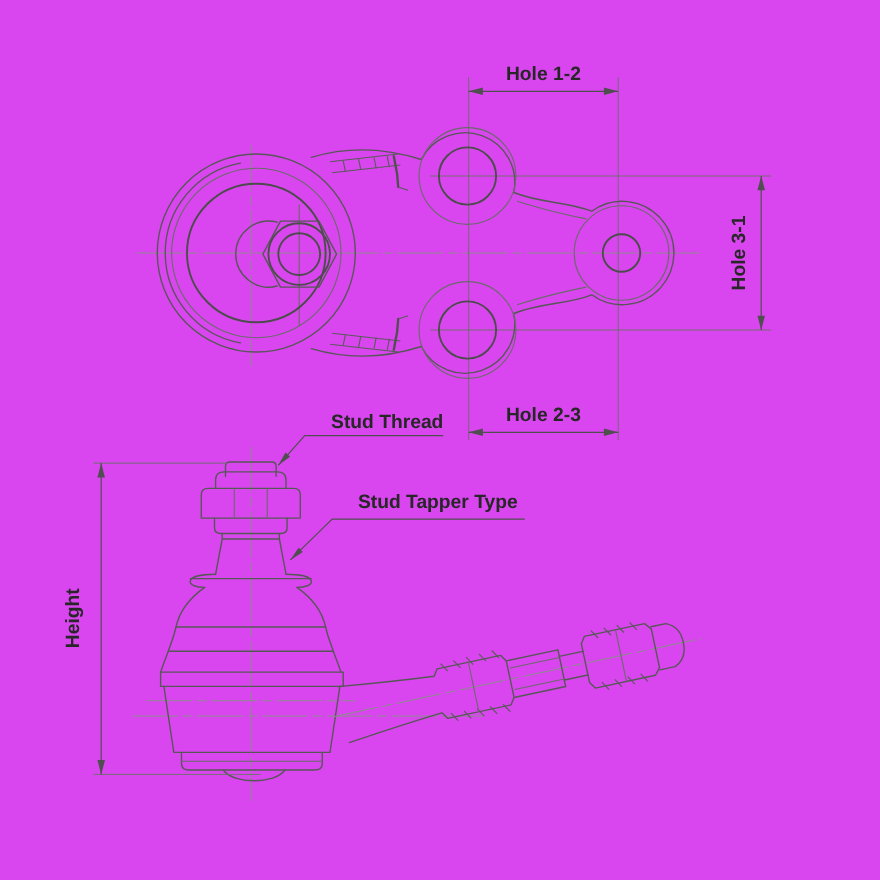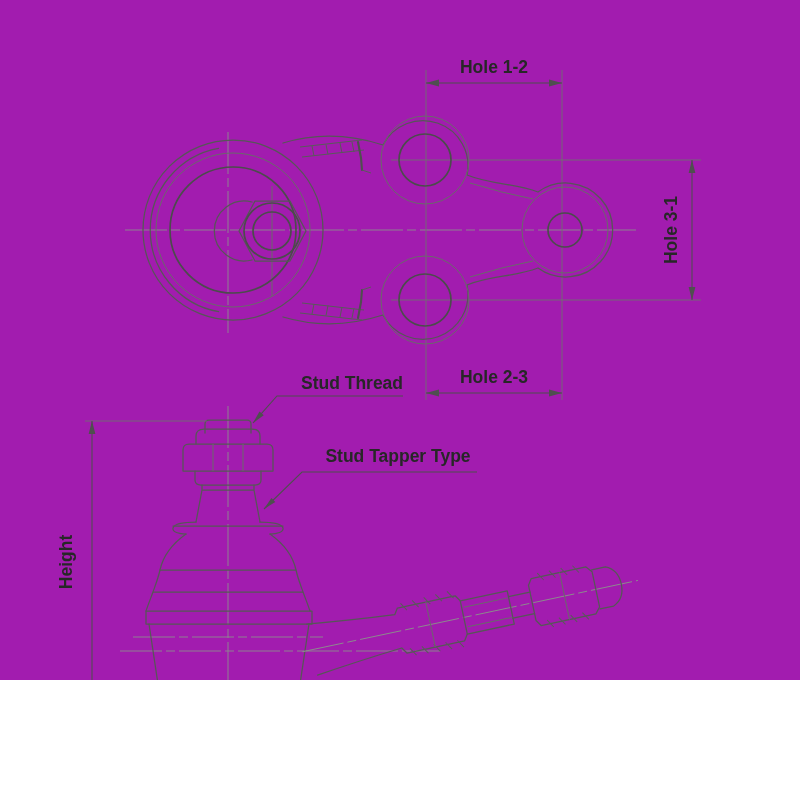--- a/index.html
+++ b/index.html
@@ -1,16 +1,16 @@
 <!DOCTYPE html>
 <html><head>
 <meta charset="utf-8">
 <style>
   html,body{margin:0;padding:0;background:#ffffff;}
-  .page{position:relative;width:800px;height:680px;background:#a21caf;overflow:hidden;}
+  .page{position:relative;width:800px;height:800px;background:#d946ef;overflow:hidden;}
   svg{display:block;}
   .dim-text{font-family:"Liberation Sans",sans-serif;font-size:17.5px;font-weight:bold;fill:#272727;}
   .outline{stroke:#575757;stroke-width:1.25;fill:none;stroke-linecap:round;stroke-linejoin:round;}
   .outline-bold{stroke:#4c4c4c;stroke-width:1.7;fill:none;}
   .thin{stroke:#6a6a6a;stroke-width:1;fill:none;}
   .centerline{stroke:#8c8c8c;stroke-width:0.9;fill:none;stroke-dasharray:42 4 9 4;}
   .extline{stroke:#6f6f6f;stroke-width:0.9;fill:none;}
   .dimline{stroke:#4f4f4f;stroke-width:1.05;fill:none;}
   .arrow{fill:#4f4f4f;stroke:none;}
   .tick{stroke:#5a5a5a;stroke-width:1;fill:none;}

